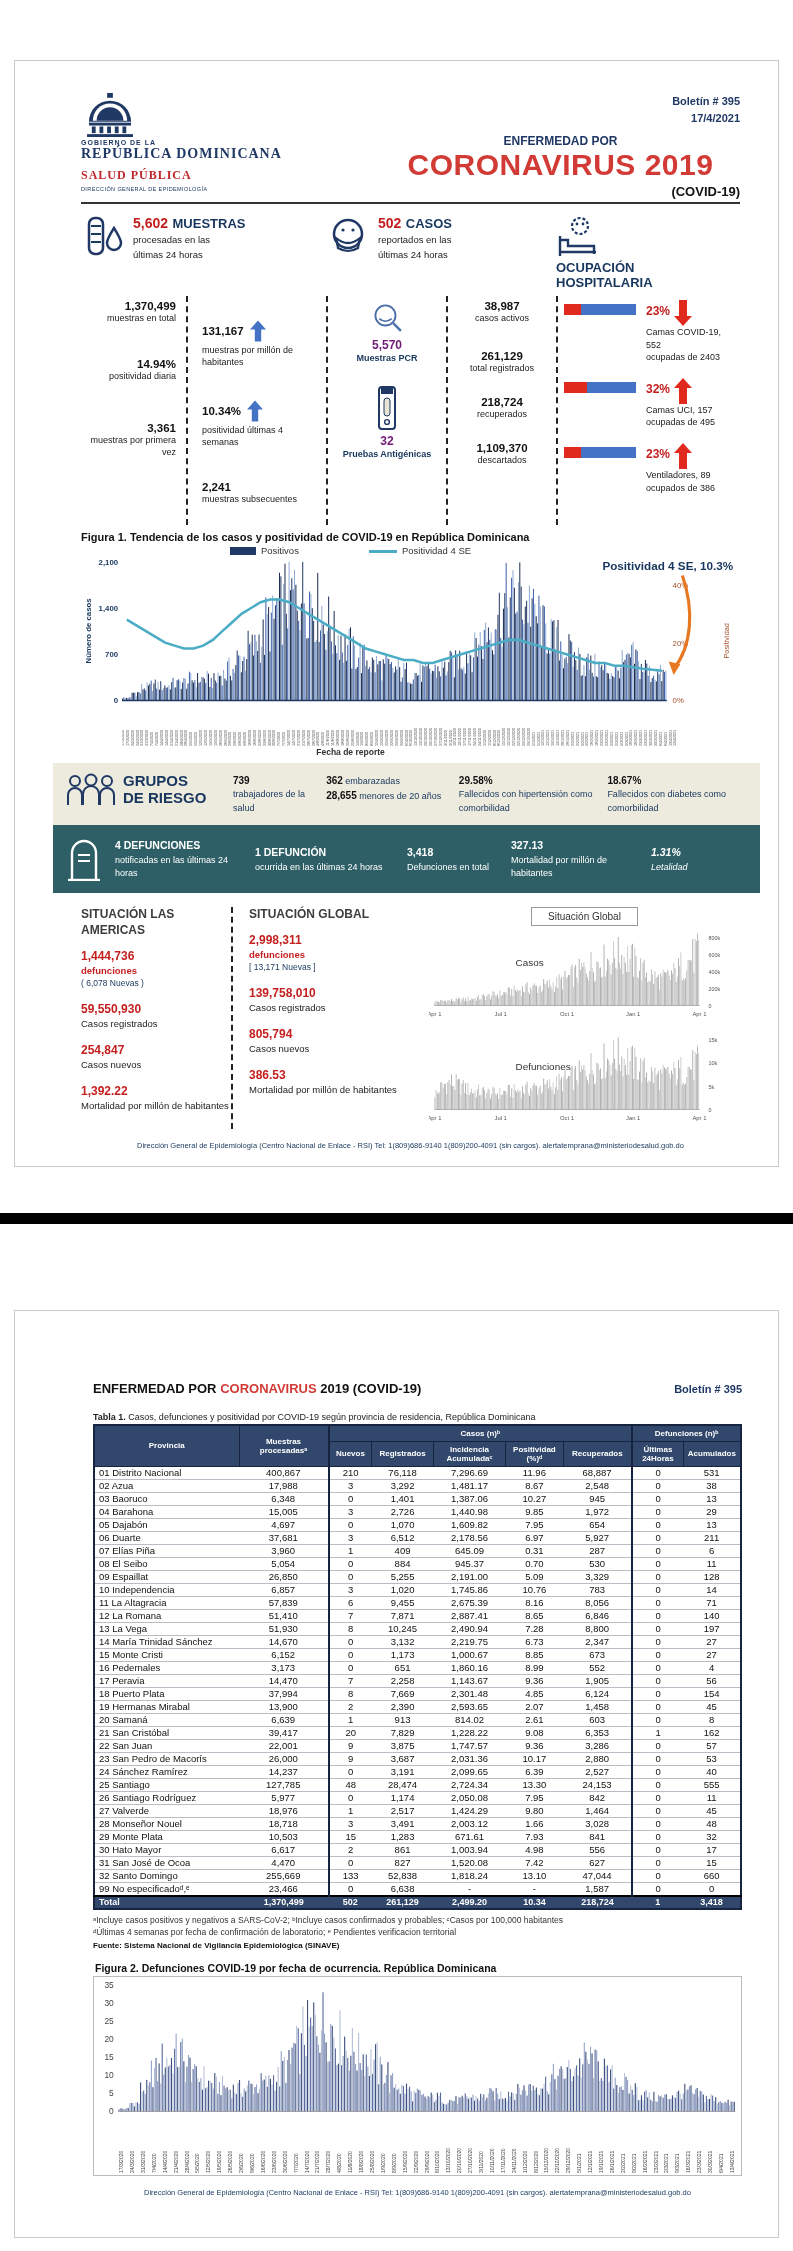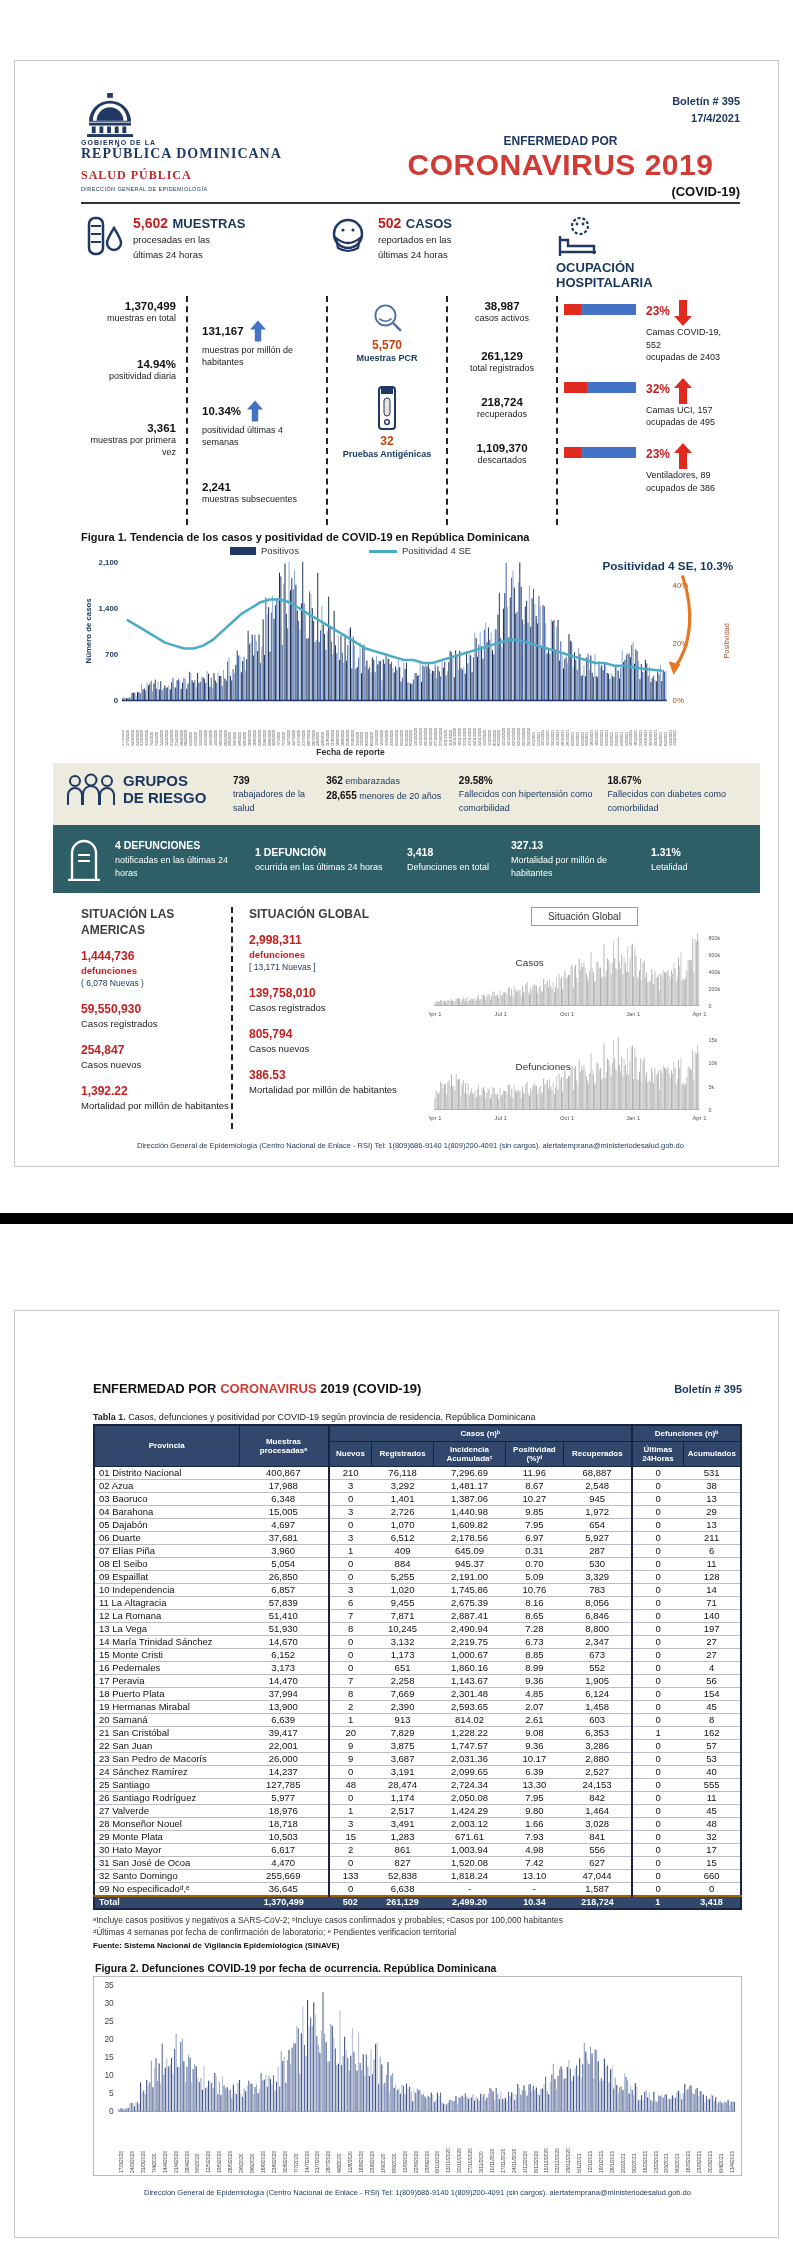--- a/index.html
+++ b/index.html
@@ -38,21 +38,21 @@
   .sc{box-sizing:border-box;padding:4px 6px;}
   .sc+.sc{border-left:2px dashed #222;}
   .scA1{width:105px;text-align:right;padding-right:10px;}
   .scA2{width:140px;}
   .scB1{width:120px;text-align:center;}
   .scB2{width:110px;text-align:center;}
   .scC{width:178px;}
   .stat{margin-bottom:16px;}
   .stat .v{font-weight:bold;font-size:11.5px;color:#111;}
   .stat .l{font-size:9px;color:#222;line-height:1.35;}
-  .stat .v.red{color:#c2410c;font-size:12px;}
+  .stat .v.red{color:#701a75;font-size:12px;}
   .stat .l.navy{color:#17365d;font-weight:bold;}
   .arrow-up-blue{width:16px;height:26px;vertical-align:middle;margin-left:6px;}
   .mid-row{display:flex;align-items:center;}
   .occ-row{display:flex;align-items:flex-start;margin-bottom:14px;}
   .occ-bar{width:72px;height:11px;background:#4472c4;position:relative;flex:none;margin-top:4px;}
   .occ-bar .red{position:absolute;left:0;top:0;bottom:0;background:#e02a1e;}
   .occ-txt{margin-left:10px;font-size:9px;color:#222;line-height:1.4;width:92px;}
   .occ-pct{color:#c41e1e;font-weight:bold;font-size:12px;margin-right:4px;}
   .occ-arrow{width:18px;height:26px;vertical-align:middle;}
 
@@ -69,21 +69,21 @@
   .risk-band{background:#edeade;display:flex;padding:10px 12px;margin:6px -20px 0 -28px;align-items:flex-start;}
   .risk-title{display:flex;align-items:center;width:168px;flex:none;}
   .risk-title .t{color:#17365d;font-weight:bold;font-size:15px;line-height:1.1;margin-left:6px;}
   .risk-item{font-size:9px;color:#17365d;line-height:1.5;padding-right:14px;}
   .risk-item b{color:#111;font-size:10px;}
   .ri1{width:100px;} .ri2{width:150px;} .ri3{width:170px;} .ri4{width:160px;}
   .deaths-band{background:#2e5f66;color:#fff;display:flex;padding:12px 14px;margin:0 -20px 0 -28px;align-items:center;}
   .db-icon{width:34px;height:44px;flex:none;margin-right:14px;}
   .db-item{font-size:9px;line-height:1.5;padding-right:12px;}
   .db-item b{font-size:10.5px;}
-  .db1{width:128px;} .db2{width:140px;} .db3{width:92px;} .db4{width:128px;} .db5{width:80px;}
+  .db1{width:128px;} .db2{width:140px;} .db3{width:92px;} .db4{width:128px;} .db5{width:80px;font-style:italic;}
 
   
   .sit{display:flex;margin-top:14px;}
   .sit-col{width:150px;flex:none;}
   .sit-col2{width:168px;flex:none;border-left:2px dashed #222;padding-left:16px;}
   .sit-h{color:#3d3d3d;font-weight:bold;font-size:12px;line-height:1.3;margin-bottom:10px;}
   .sit-stat{margin-bottom:14px;}
   .sit-stat .n{color:#c41e1e;font-weight:bold;font-size:12px;}
   .sit-stat .lab{font-size:9.5px;color:#222;margin-top:2px;}
   .sit-stat .lab.red{color:#c41e1e;font-weight:bold;}
@@ -95,21 +95,21 @@
   
   .p2-head{display:flex;justify-content:space-between;align-items:baseline;}
   .p2-title{font-weight:bold;font-size:13px;color:#111;}
   .p2-title .red{color:#d23a35;}
   .tbl-caption{font-size:9px;color:#222;margin:14px 0 2px 0;}
   table.prov{border-collapse:collapse;width:100%;border:2px solid #16243f;}
   table.prov th{background:#31476b;color:#fff;font-weight:bold;font-size:8px;padding:3px 2px;border:1px solid #16243f;}
   table.prov td{font-size:9.5px;padding:0.5px 4px;text-align:center;border-top:1px solid #b9bdc6;color:#111;}
   table.prov td.prov-name{text-align:left;}
   table.prov td.gsep, table.prov th.gsep{border-right:2px solid #16243f;}
-  tr.total-row td{background:#31476b;color:#fff;font-weight:bold;font-size:9px;border-top:2px solid #a16207;}
+  tr.total-row td{background:#31476b;color:#fff;font-weight:bold;font-size:9px;border-top:2px solid #000000;}
   tr.total-row td.prov-name{text-align:left;}
   .footnotes{font-size:8.5px;color:#333;line-height:1.5;margin-top:4px;}
   .fuente{font-size:8px;color:#111;font-weight:bold;}
   .fig2-title{font-weight:bold;font-size:10.5px;color:#111;margin:10px 0 2px 2px;}
   .fig2-box{border:1px solid #bbb;padding:4px 2px 2px 2px;}
   .fig2-xstrip{display:flex;justify-content:space-between;margin-left:3.6%;width:95.8%;height:52px;overflow:hidden;}
   .fig2-xstrip span{writing-mode:vertical-rl;transform:rotate(180deg);font-size:5px;color:#444;line-height:1;}
 </style>
 </head>
 <body>
@@ -1824,21 +1824,21 @@
           <td>133</td>
           <td>52,838</td>
           <td>1,818.24</td>
           <td>13.10</td>
           <td class="gsep">47,044</td>
           <td>0</td>
           <td>660</td>
         </tr>
         <tr>
           <td class="prov-name">99 No especificadoᵈ,ᵉ</td>
-          <td class="gsep">36,645</td>
+          <td class="gsep">23,466</td>
           <td>0</td>
           <td>6,638</td>
           <td>-</td>
           <td>-</td>
           <td class="gsep">1,587</td>
           <td>0</td>
           <td>0</td>
         </tr>
       </tbody>
     <tfoot id="province-tfoot">

